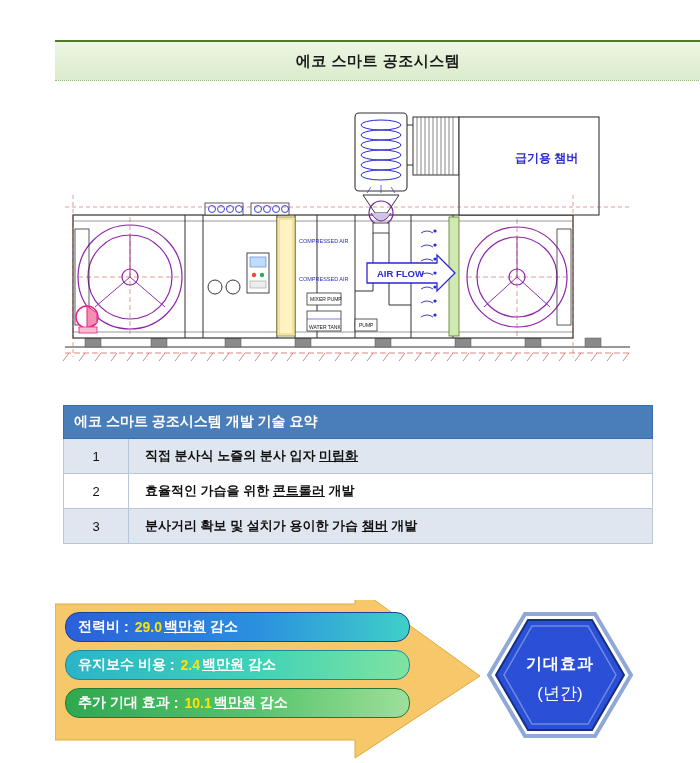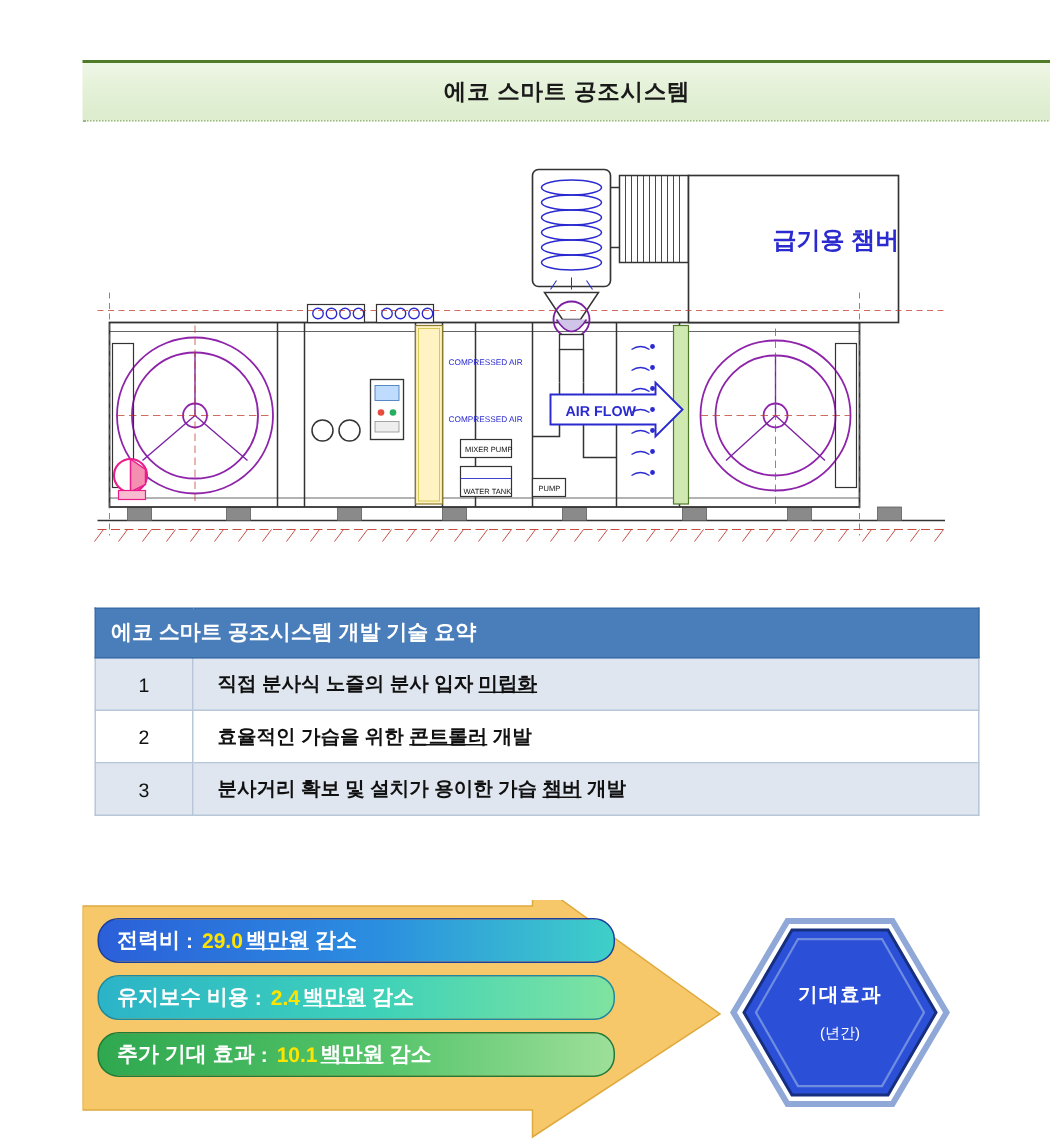--- a/index.html
+++ b/index.html
@@ -44,21 +44,21 @@
     width: 590px;
     height: 275px;
     background: #ffffff;
   }
   #schematic svg { display: block; }
 
   .chamber-label {
     position: absolute;
     left: 460px;
     top: 55px;
-    font-size: 16px;
+    font-size: 12px;
     font-weight: bold;
     color: #2a2ad0;
   }
 
   
   #summary-table {
     position: absolute;
     left: 63px;
     top: 405px;
     width: 590px;
@@ -155,31 +155,31 @@
     left: 430px;
     top: 8px;
     width: 150px;
     height: 135px;
   }
   .hex-text-main {
     position: absolute;
     width: 150px;
     top: 46px;
     text-align: center;
-    font-size: 13px;
+    font-size: 16px;
     font-weight: bold;
     color: #ffffff;
     letter-spacing: 1px;
   }
   .hex-text-sub {
     position: absolute;
     width: 150px;
     top: 74px;
     text-align: center;
-    font-size: 10px;
+    font-size: 17px;
     color: #ffffff;
   }
 </style>
 </head>
 <body>
 
 <div id="title-banner">
   <span class="title-text">에코 스마트 공조시스템</span>
 </div>
 

